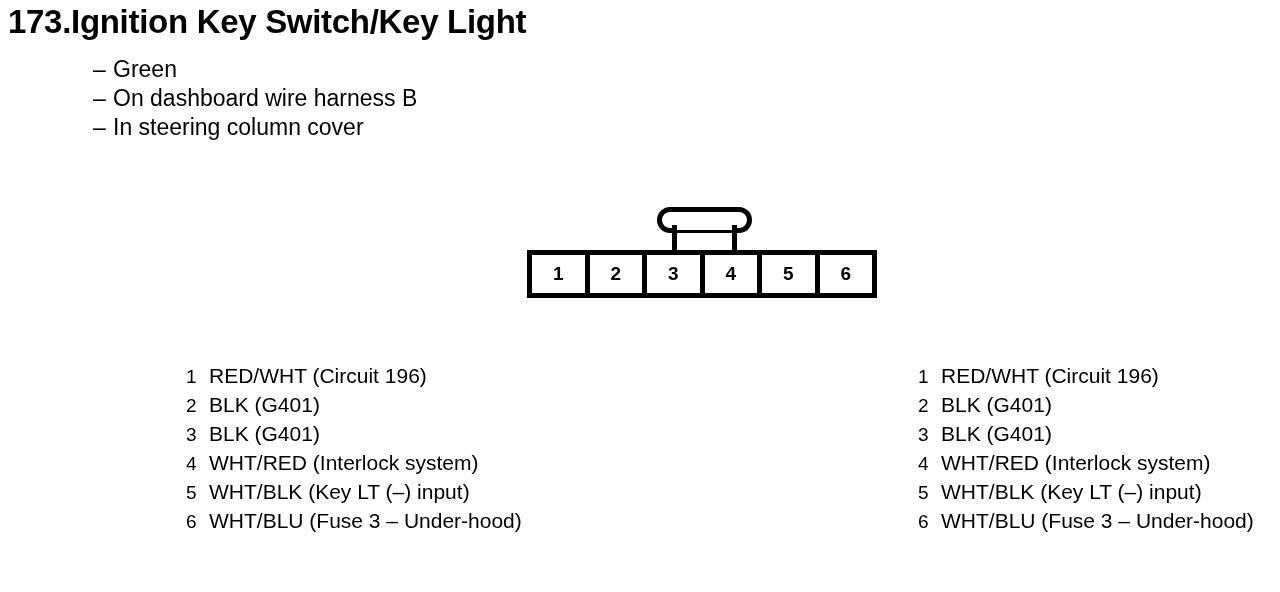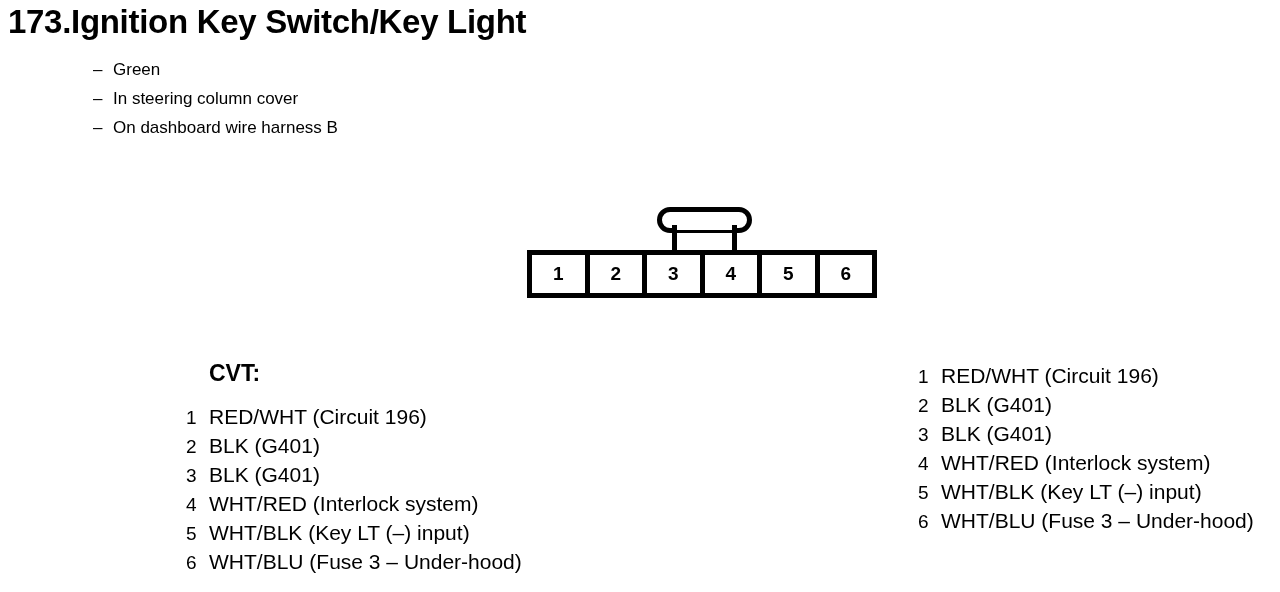--- a/index.html
+++ b/index.html
@@ -36,21 +36,21 @@
   
   #notes {
     position: absolute;
     left: 93px;
     top: 55px;
     width: 600px;
   }
   .note-row {
     height: 29px;
     line-height: 29px;
-    font-size: 17px;
+    font-size: 23px;
     white-space: nowrap;
   }
   .note-dash {
     display: inline-block;
     width: 20px;
   }
 
   
   #connector {
     position: absolute;
@@ -152,24 +152,24 @@
 
 <div id="page-title">
   <span class="num">173.</span><span>Ignition Key Switch/Key Light</span>
 </div>
 
 <div id="notes">
   <div class="note-row">
     <span class="note-dash">–</span><span>Green</span>
   </div>
   <div class="note-row">
+    <span class="note-dash">–</span><span>On dashboard wire harness B</span>
+  </div>
+  <div class="note-row">
     <span class="note-dash">–</span><span>In steering column cover</span>
-  </div>
-  <div class="note-row">
-    <span class="note-dash">–</span><span>On dashboard wire harness B</span>
   </div>
 </div>
 
 <div id="connector">
 
   <div id="connector-latch">
     <div class="latch-cap"></div>
     <div class="latch-neck"></div>
     <div class="latch-leg left"></div>
     <div class="latch-leg right"></div>
@@ -180,21 +180,20 @@
     <div class="pin-cell">2</div>
     <div class="pin-cell">3</div>
     <div class="pin-cell">4</div>
     <div class="pin-cell">5</div>
     <div class="pin-cell">6</div>
   </div>
 
 </div>
 
 <div class="legend-col" id="legend-cvt">
-  <div class="legend-heading">CVT:</div>
   <div class="legend-row">
     <span class="legend-num">1</span><span>RED/WHT (Circuit 196)</span>
   </div>
   <div class="legend-row">
     <span class="legend-num">2</span><span>BLK (G401)</span>
   </div>
   <div class="legend-row">
     <span class="legend-num">3</span><span>BLK (G401)</span>
   </div>
   <div class="legend-row">

